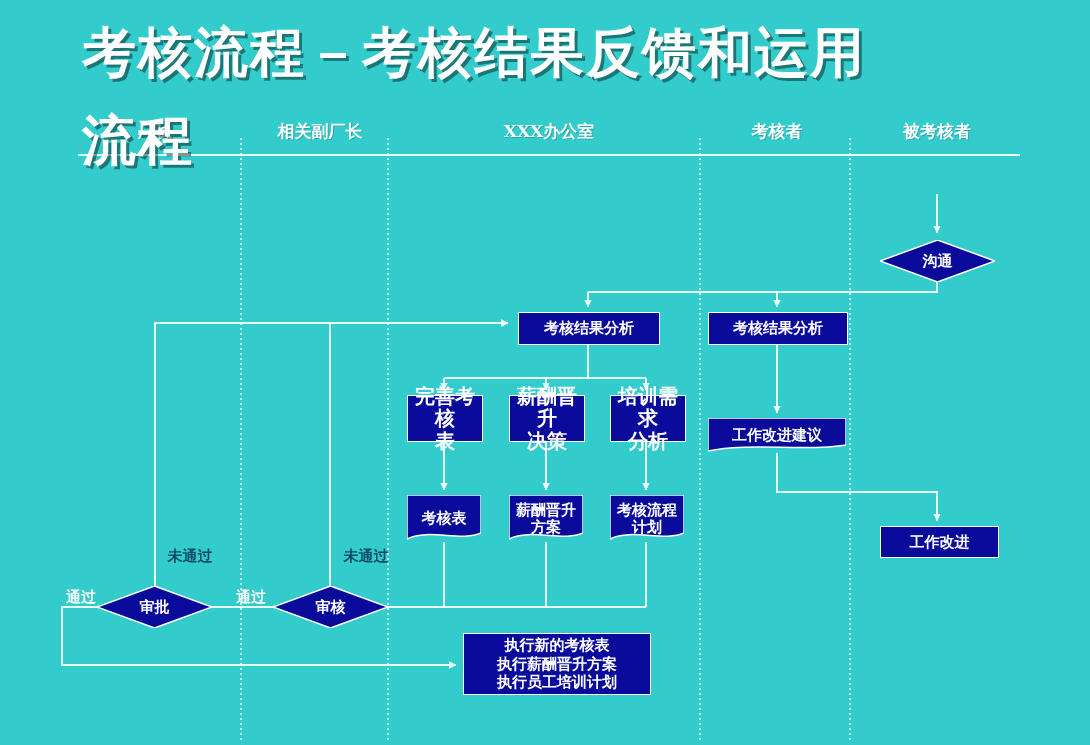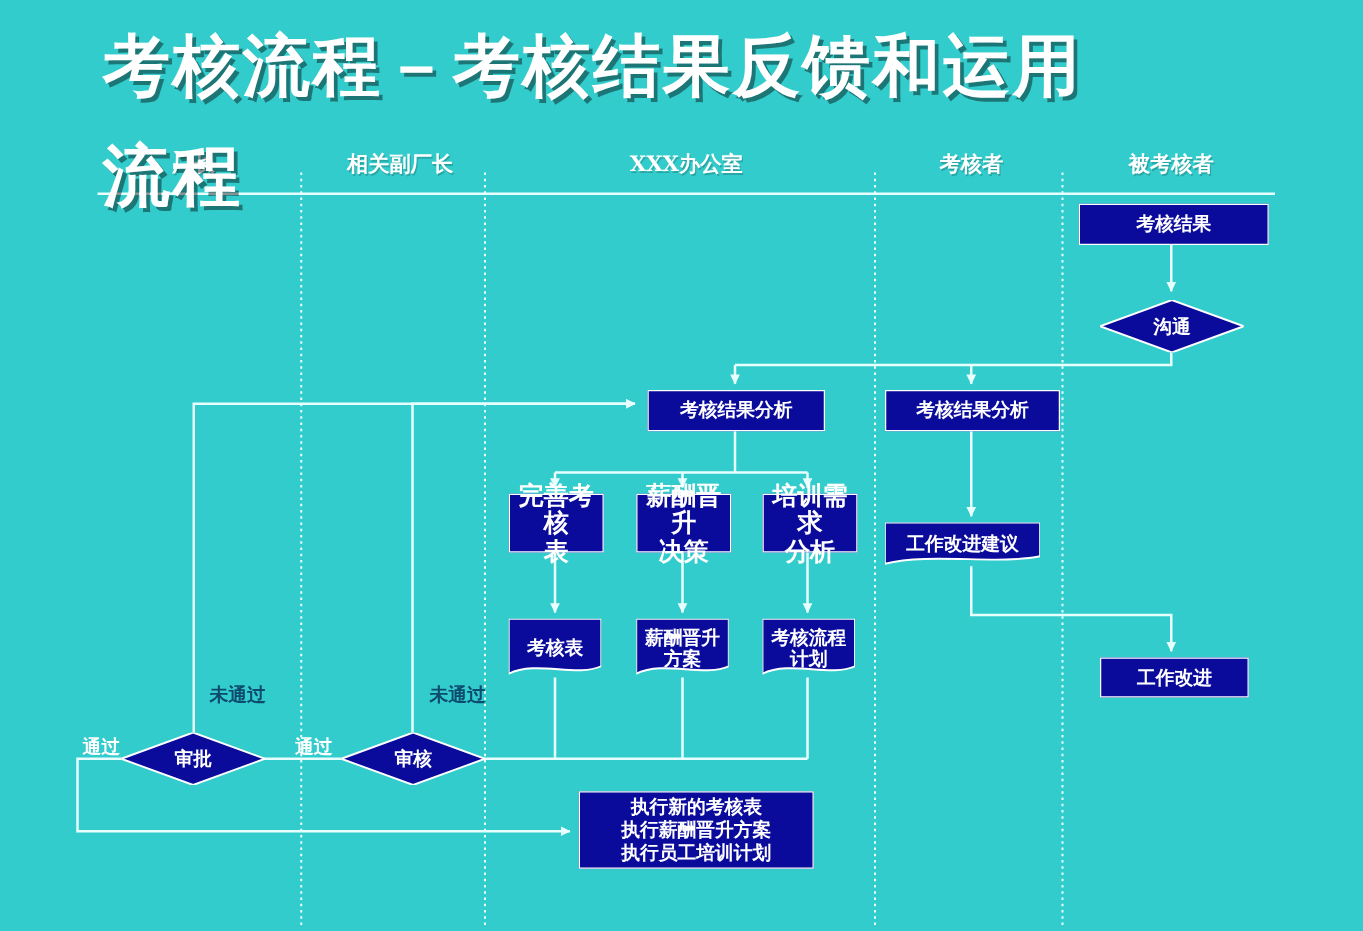--- a/index.html
+++ b/index.html
@@ -173,21 +173,20 @@
 
   <div class="lane-header" style="left:155px">厂长</div>
   <div class="lane-header" style="left:320px">相关副厂长</div>
   <div class="lane-header" style="left:549px">XXX办公室</div>
   <div class="lane-header" style="left:777px">考核者</div>
   <div class="lane-header" style="left:937px">被考核者</div>
 
   <div class="title">考核流程－考核结果反馈和运用
 流程</div>
 
-  <div class="node rect" style="left:863px;top:163px;width:150px;height:31px">考核结果</div>
 
   <div class="node diamond" style="left:880px;top:240px;width:115px;height:42px">
     <svg class="dbg" viewBox="0 0 115 42" preserveAspectRatio="none">
       <polygon points="57.5,0 115,21 57.5,42 0,21" fill="#0A0A9B" stroke="#ffffff" stroke-width="1.5"></polygon>
     </svg>
     <span class="dtext">沟通</span>
   </div>
 
   <div class="node rect" style="left:518px;top:312px;width:140px;height:31px">考核结果分析</div>
 
@@ -195,21 +194,21 @@
 
   <div class="node rect small" style="left:407px;top:395px;width:74px;height:45px">完善考核
 表</div>
 
   <div class="node rect small" style="left:509px;top:395px;width:74px;height:45px">薪酬晋升
 决策</div>
 
   <div class="node rect small" style="left:610px;top:395px;width:74px;height:45px">培训需求
 分析</div>
 
-  <div class="node doc" style="left:708px;top:418px;width:124px;height:35px">
+  <div class="node doc" style="left:708px;top:418px;width:138px;height:35px">
     <svg class="docbg" viewBox="0 0 138 35" preserveAspectRatio="none">
       <path d="M0,0 L138,0 L138,27 C100,34 40,24 0,33 Z" fill="#0A0A9B" stroke="#ffffff" stroke-width="1.5"></path>
     </svg>
     <span class="doctext">工作改进建议</span>
   </div>
 
   <div class="node doc" style="left:407px;top:495px;width:74px;height:47px">
     <svg class="docbg" viewBox="0 0 74 47" preserveAspectRatio="none">
       <path d="M0,0 L74,0 L74,38 C54,47 22,33 0,44 Z" fill="#0A0A9B" stroke="#ffffff" stroke-width="1.5"></path>
     </svg>

